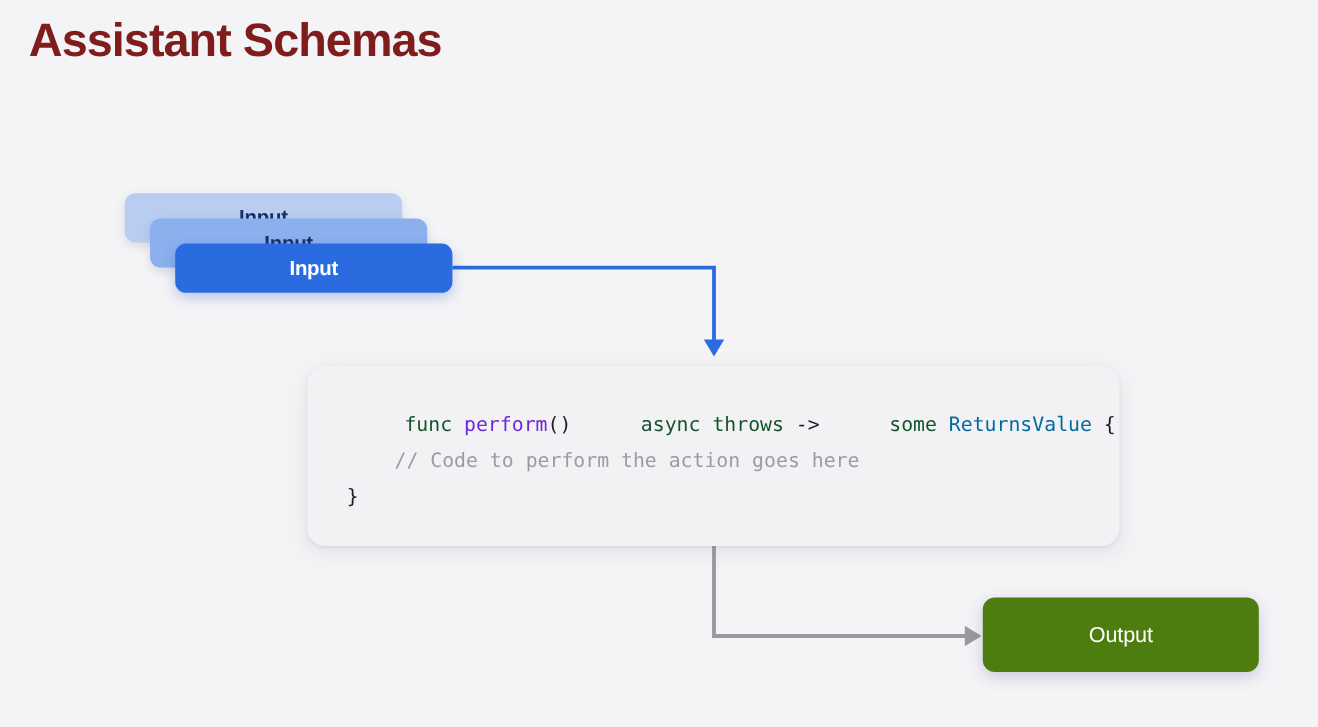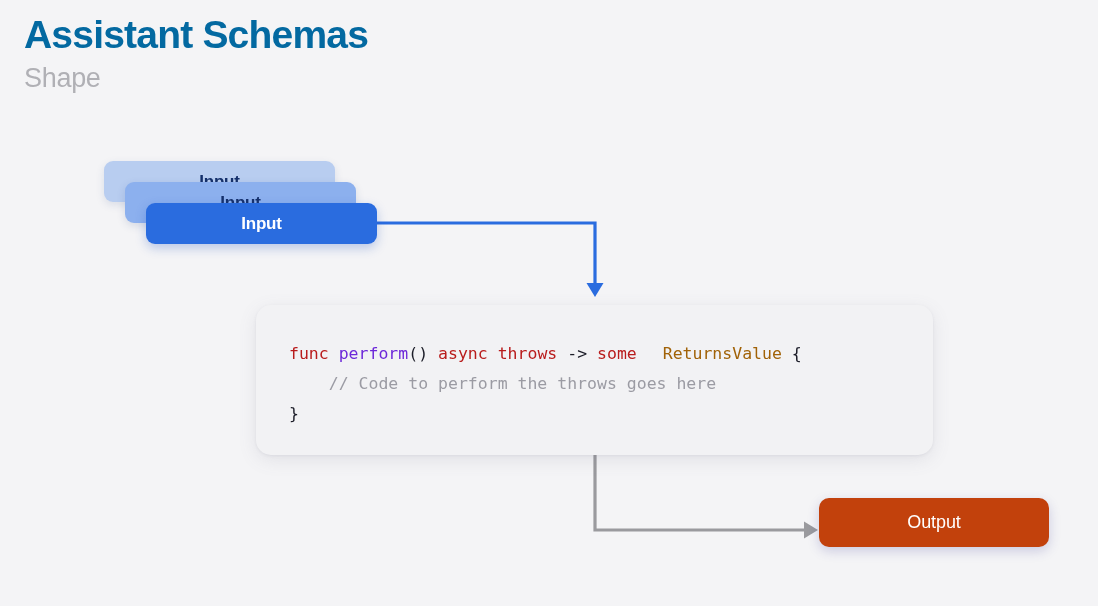--- a/index.html
+++ b/index.html
@@ -19,21 +19,21 @@
   
   #header {
     position: absolute;
     left: 24px;
     top: 12px;
     width: 800px;
   }
   #page-title {
     font-size: 39px;
     font-weight: bold;
-    color: #0369a1;
+    color: #7f1d1d;
     letter-spacing: -0.8px;
     line-height: 46px;
     margin: 0;
   }
   #page-subtitle {
     font-size: 27px;
     font-weight: normal;
     color: #b0b0b5;
     letter-spacing: -0.3px;
     line-height: 34px;
@@ -111,51 +111,50 @@
     padding: 34px 0 0 33px;
   }
   #code-text {
     font-family: "DejaVu Sans Mono", monospace;
     font-size: 16.5px;
     line-height: 30px;
     white-space: pre;
     margin: 0;
     color: #1c1d28;
   }
-  .tok-kw      { color: #b91c1c; }
+  .tok-kw      { color: #14532d; margin-left: 48px; }
   .tok-fn      { color: #6d28d9; }
   .tok-plain   { color: #1c1d28; }
-  .tok-type    { color: #a16207; margin-left: 16px; }
+  .tok-type    { color: #0369a1; }
   .tok-comment { color: #9b9ba3; }
 
   
   #output-button {
     position: absolute;
     left: 819px;
     top: 498px;
     width: 230px;
-    height: 49px;
-    background: #c2410c;
+    height: 62px;
+    background: #4d7c0f;
     border-radius: 10px;
     display: flex;
     align-items: center;
     justify-content: center;
     color: #ffffff;
     font-size: 18px;
     letter-spacing: -0.1px;
     box-shadow: 0 4px 12px rgba(60,55,150,0.22);
     box-sizing: border-box;
   }
 </style>
 </head>
 <body>
 
 <div id="header">
   <h1 id="page-title">Assistant Schemas</h1>
-  <h2 id="page-subtitle">Shape</h2>
 </div>
 
 <svg id="connectors" viewBox="0 0 1098 606" width="1098" height="606">
 
   <g>
     <path d="M 377 223 L 595 223 L 595 284" fill="none" stroke="#2a6cdf" stroke-width="3.2" stroke-linecap="butt" stroke-linejoin="miter"></path>
     <polygon points="586.5,283 603.5,283 595,297" fill="#2a6cdf"></polygon>
   </g>
 
   <g>
@@ -171,19 +170,19 @@
   <div class="input-card" id="input-card-middle">
     <span class="card-label">Input</span>
   </div>
   <div class="input-card" id="input-card-front">
     <span class="card-label">Input</span>
   </div>
 </div>
 
 <div id="code-block">
   <pre id="code-text"><span class="tok-kw">func</span><span class="tok-plain"> </span><span class="tok-fn">perform</span><span class="tok-plain">() </span><span class="tok-kw">async throws</span><span class="tok-plain"> -&gt; </span><span class="tok-kw">some</span><span class="tok-plain"> </span><span class="tok-type">ReturnsValue</span><span class="tok-plain"> </span><span class="tok-plain">{</span>
-    <span class="tok-comment">// Code to perform the throws goes here</span>
+    <span class="tok-comment">// Code to perform the action goes here</span>
 <span class="tok-plain">}</span></pre>
 </div>
 
 <div id="output-button">
   <span>Output</span>
 </div>
 
 </body></html>

